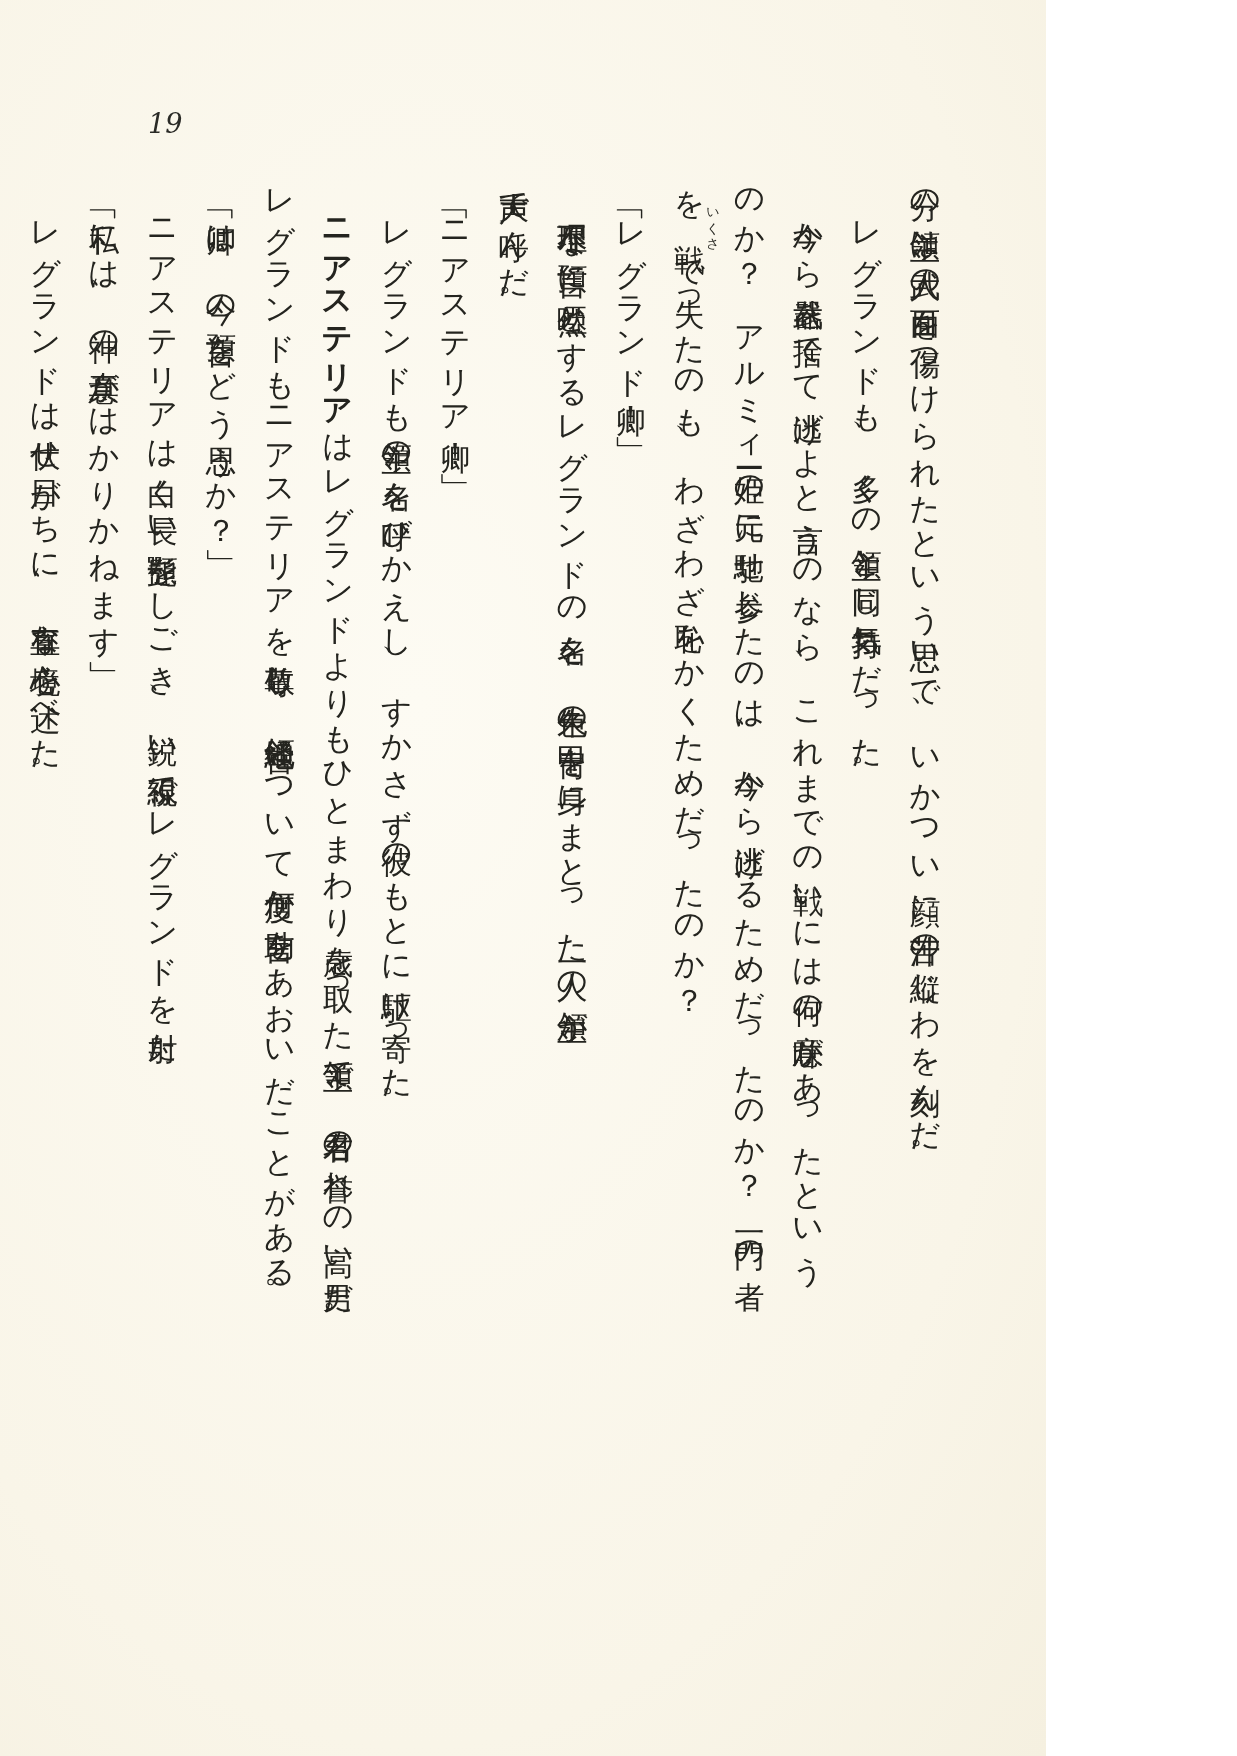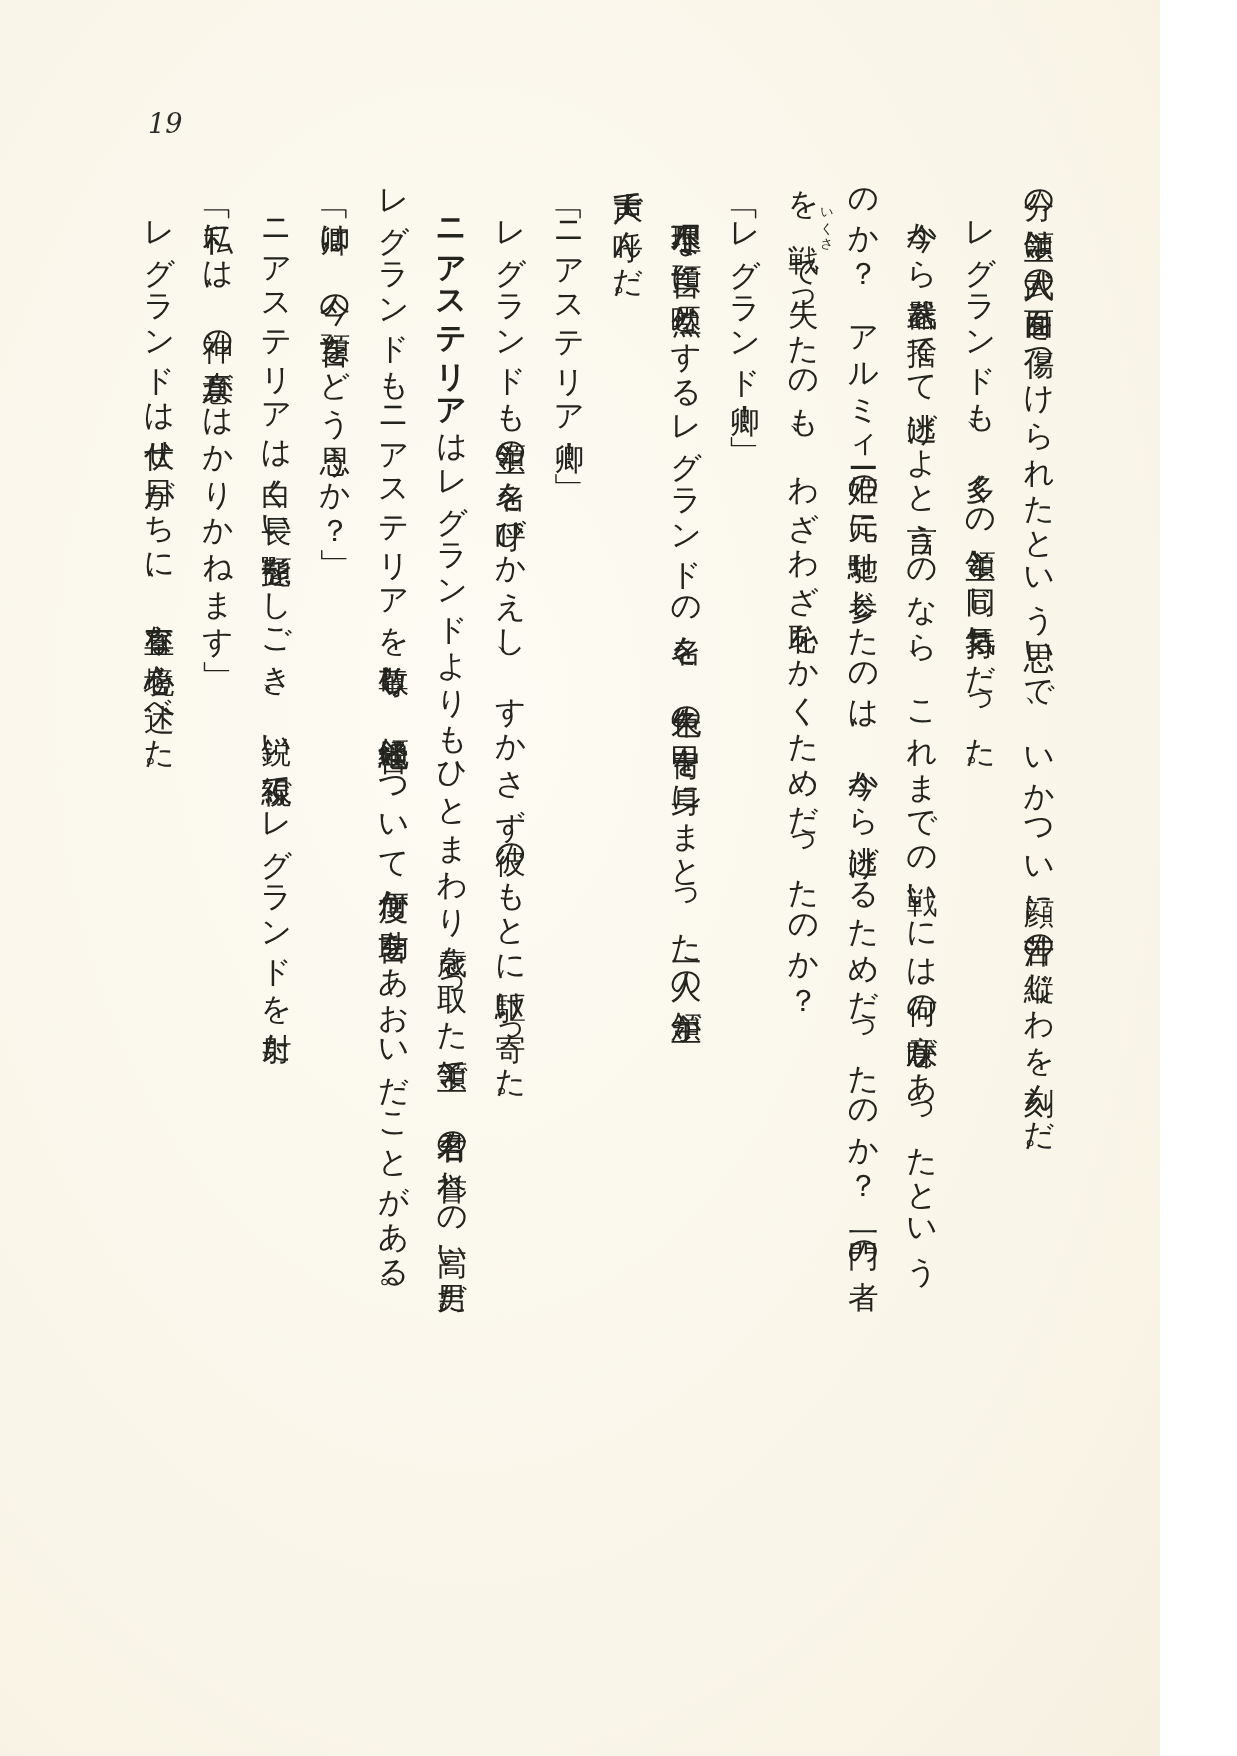--- a/index.html
+++ b/index.html
@@ -2,21 +2,21 @@
 <html><head>
 <meta charset="utf-8">
 <style>
   html, body {
     margin: 0;
     padding: 0;
     background: #ffffff;
   }
   .page {
     position: relative;
-    width: 1160px;
+    width: 1046px;
     height: 1756px;
     background: #fbf8ee;
     overflow: hidden;
     font-family: "DejaVu Serif", serif;
   }
   
   .paper-tint {
     position: absolute;
     inset: 0;
     background:

